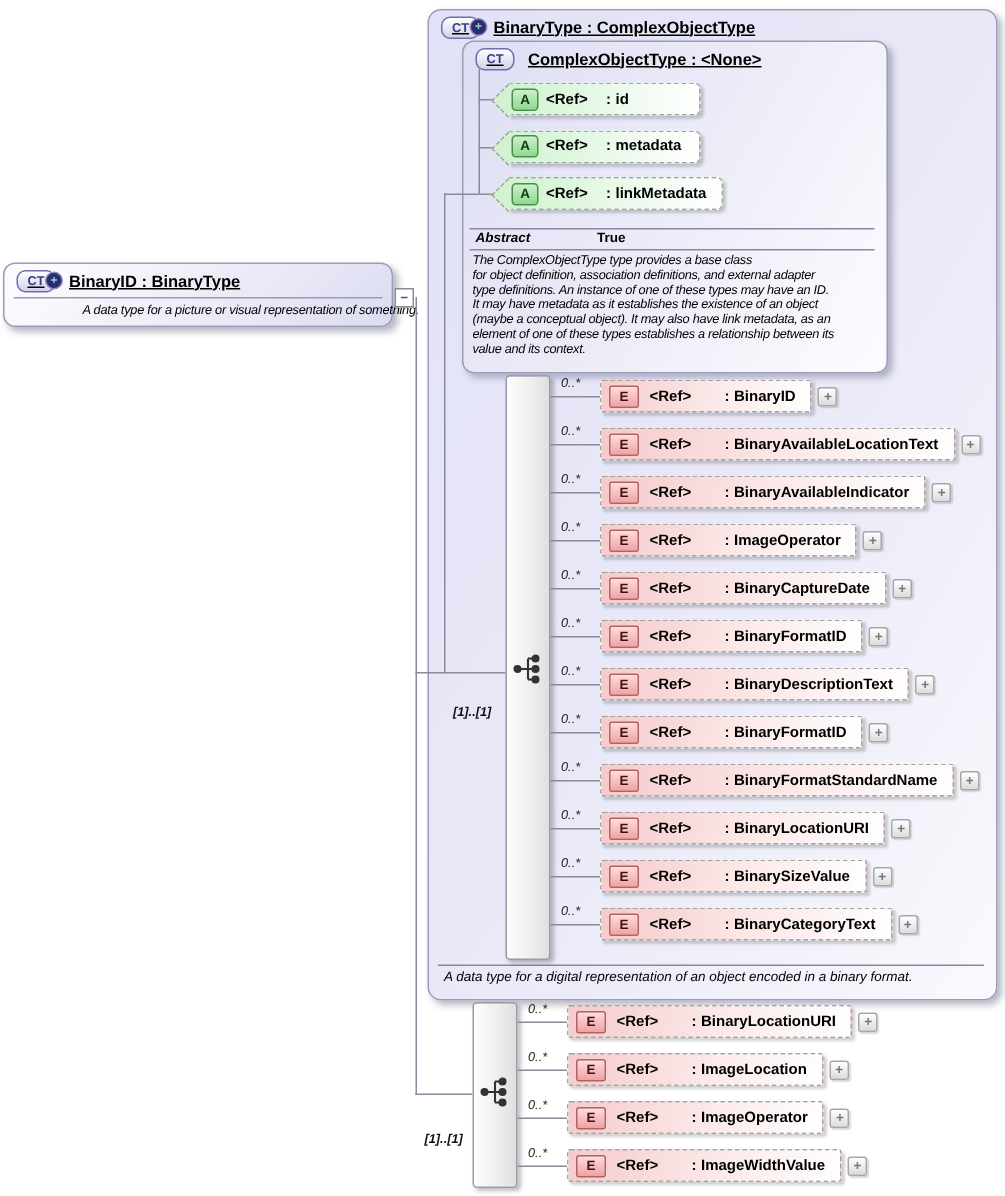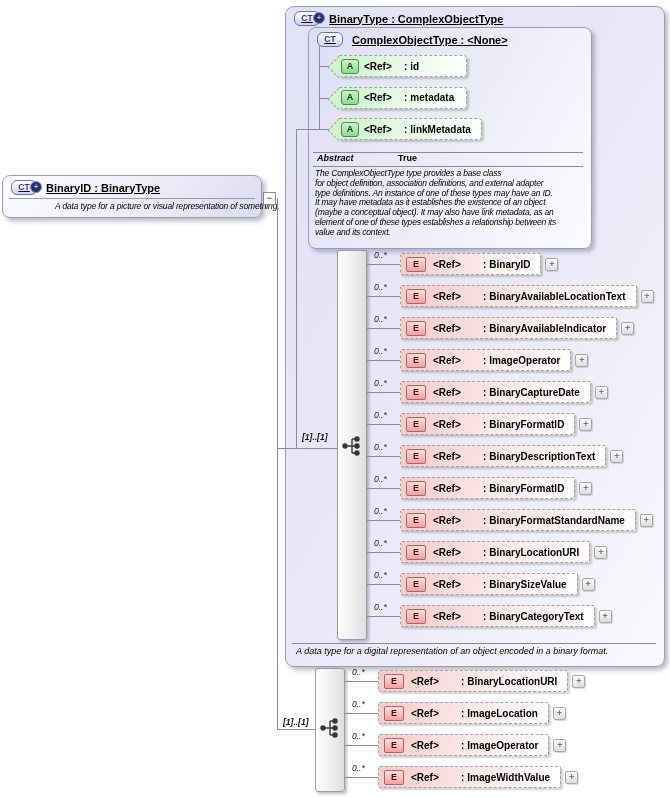--- a/index.html
+++ b/index.html
@@ -2,21 +2,21 @@
 <html><head>
 <meta charset="utf-8">
 <style>
   html,body{margin:0;padding:0;background:#fff;}
   #canvas{position:relative;width:670px;height:797px;background:#fff;overflow:hidden;
           font-family:"Liberation Sans",sans-serif;color:#000;}
 
   
   .hline{position:absolute;height:1px;background:#8a8a9a;}
   .vline{position:absolute;width:1px;background:#8a8a9a;}
-  .card-label{position:absolute;font:bold italic 8.5px "Liberation Sans",sans-serif;color:#111;white-space:nowrap;}
+  .card-label{position:absolute;font:bold italic 8.5px "Liberation Sans",sans-serif;color:#111;white-space:nowrap;margin-top:37px;}
 
   
   .bigbox{position:absolute;border:1px solid #9c9cba;border-radius:9px;
           box-shadow:3px 3px 5px rgba(95,95,125,.45);}
   #imagetype-box{left:2px;top:175px;width:258px;height:41px;border-radius:8px;
           background:linear-gradient(135deg,#fdfdff 0%,#ececf8 55%,#dcdcf2 100%);}
   #binarytype-box{left:285px;top:6px;width:378px;height:659px;
           background:linear-gradient(120deg,#e2e2f6 0%,#e8e8f8 50%,#f9f9fd 100%);}
   #complexobject-box{left:308px;top:27px;width:282px;height:220px;border-radius:8px;
           background:linear-gradient(120deg,#dedef4 0%,#e9e9f7 40%,#fcfcff 100%);

